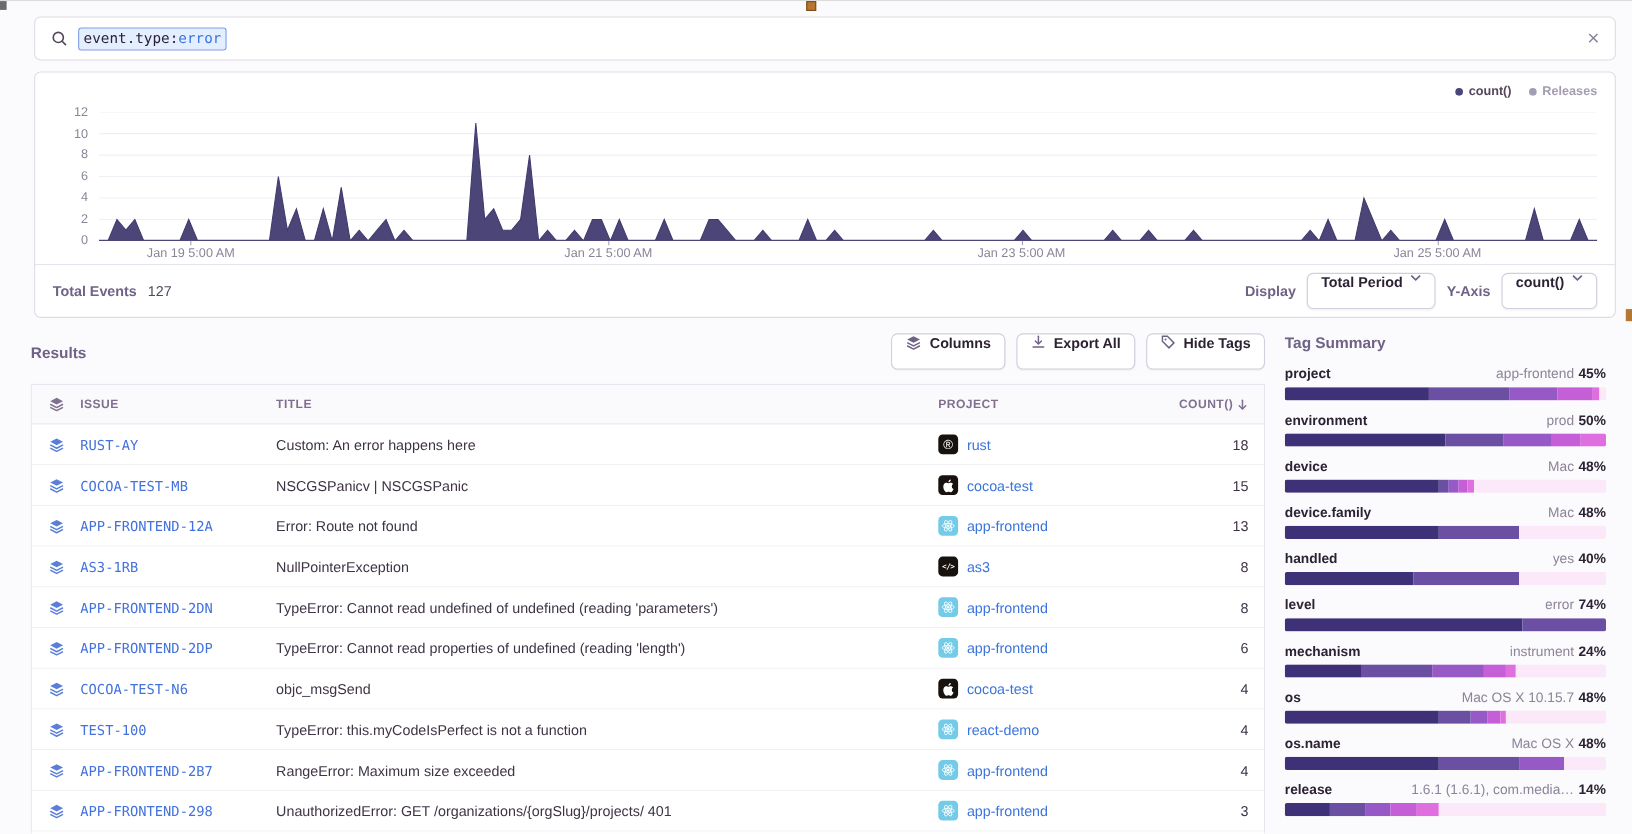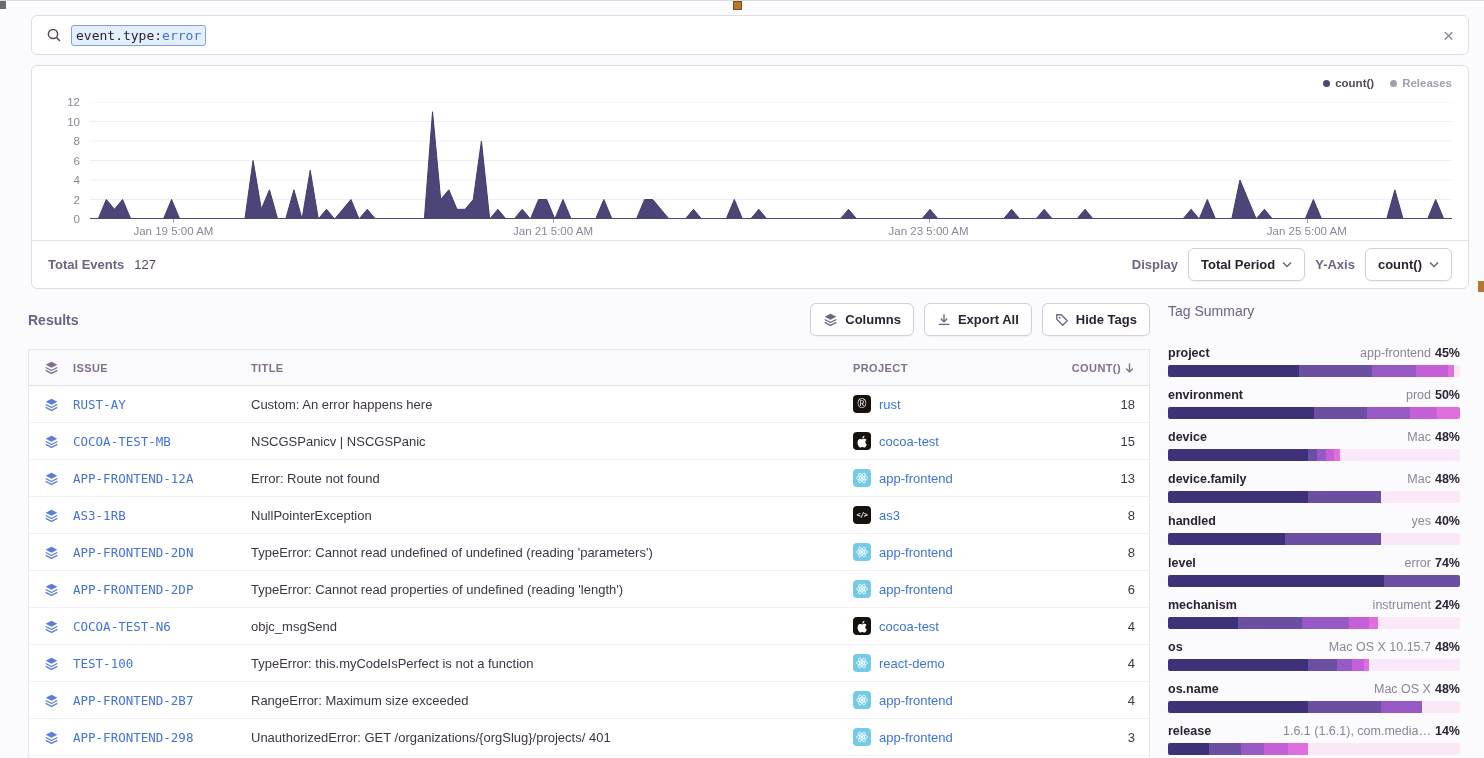--- a/index.html
+++ b/index.html
@@ -32,21 +32,21 @@
   .plot { position:absolute; left:58px; right:16px; top:36px; height:117px; }
   .plot svg { display:block; width:100%; height:117px; }
   .x-row { position:absolute; left:58px; right:32px; top:153px; height:22px; }
   .x-row .xtick { position:absolute; top:0; width:1px; height:4px; background:#a79dbb; }
   .x-row .xlab { position:absolute; top:6px; transform:translateX(-50%); font-size:11.5px; color:#8d8499; white-space:nowrap; }
   .chart-footer { position:absolute; left:0; right:0; bottom:0; height:48px; border-top:1px solid #e7e3ec; display:flex; align-items:center; padding:0 16px; }
   .tot-label { font-size:13px; font-weight:700; color:#6f6287; }
   .tot-value { font-size:13px; color:#57475e; margin-left:10px; }
   .footer-right { margin-left:auto; display:flex; align-items:center; gap:10px; }
   .ctl-label { font-size:13px; font-weight:700; color:#6f6287; }
-  .select-btn, .btn { background:#fff; border:1px solid #d4cdde; border-radius:6px; height:33px; display:inline-flex; align-items:center; gap:7px; padding:0 12px; font-size:13px; font-weight:700; color:#2b2233; cursor:pointer; box-shadow:0 1px 1px rgba(40,30,60,.04); }
+  .select-btn, .btn { background:#fff; border:1px solid #d4cdde; border-radius:6px; height:33px; display:inline-flex; gap:7px; padding:0 12px; font-size:13px; font-weight:700; color:#2b2233; cursor:pointer; box-shadow:0 1px 1px rgba(40,30,60,.04); }
 
   
   .content { position:absolute; left:28px; right:24px; top:302px; bottom:0; display:flex; gap:18px; }
   .results { flex:1; min-width:0; }
   .results-head { display:flex; align-items:center; margin-bottom:13px; }
   .results-title { font-size:14px; font-weight:700; color:#6f6287; }
   .head-buttons { margin-left:auto; display:flex; gap:10px; }
 
   .tbl { background:#fff; border:1px solid #e9e4ee; }
   .thead, .trow { display:grid; grid-template-columns:44px 178px 1fr 200px 96px; align-items:center; }
@@ -60,21 +60,21 @@
   .proj-cell { display:flex; align-items:center; gap:8px; }
   .proj-link { color:#3c74dd; cursor:pointer; }
   .pi { width:18px; height:18px; border-radius:4px; display:inline-flex; align-items:center; justify-content:center; flex:none; }
   .pi-dark { background:#17120e; color:#fff; }
   .pi-react { background:#74cbe8; }
   .pi-rust { font-size:12px; line-height:1; }
   .pi-code { font-family:"DejaVu Sans Mono",monospace; font-size:7px; font-weight:bold; letter-spacing:-.5px; }
 
   
   .tags { width:292px; flex:none; }
-  .tags-title { font-size:14px; font-weight:400; color:#6f6287; margin-bottom:27px; }
+  .tags-title { font-size:14px; font-weight:700; color:#6f6287; margin-bottom:14px; }
   .tag-item { margin-bottom:11px; }
   .tag-head { display:flex; align-items:baseline; font-size:12.5px; margin-bottom:5px; }
   .tag-name { font-weight:700; color:#2b2233; }
   .tag-val { margin-left:auto; color:#8d8499; white-space:nowrap; overflow:hidden; text-overflow:ellipsis; max-width:200px; }
   .tag-pct { font-weight:700; color:#2b2233; margin-left:4px; }
   .tag-bar { height:12px; border-radius:2px; overflow:hidden; display:flex; }
   .tag-seg { height:100%; flex:none; }
 </style>
 </head>
 <body>

